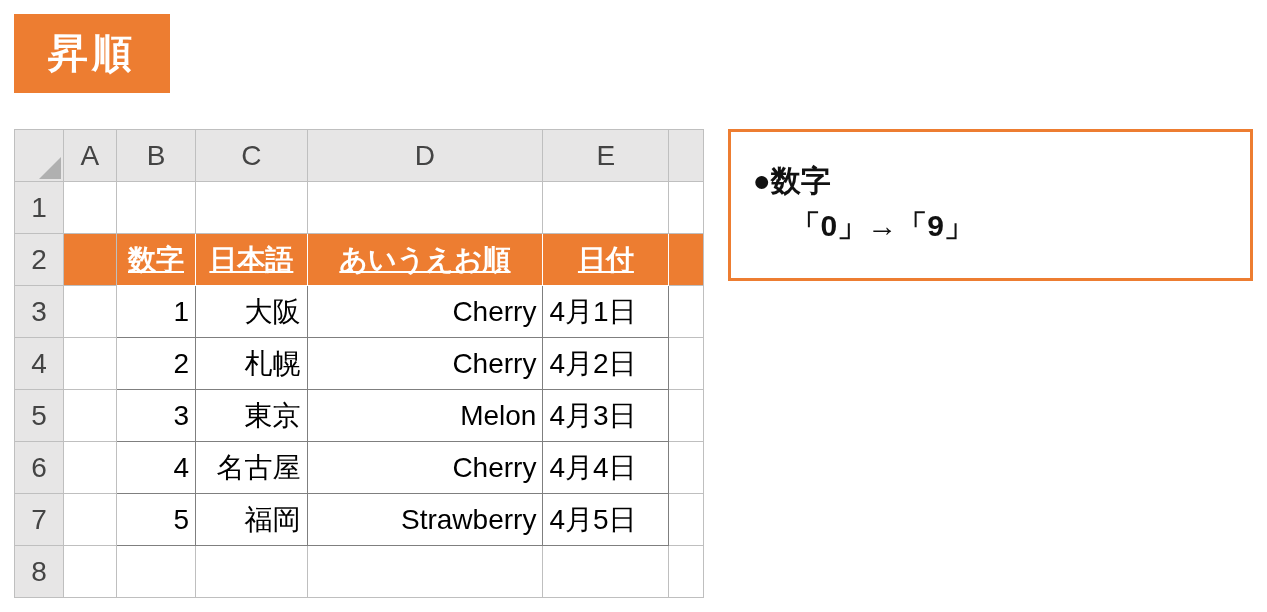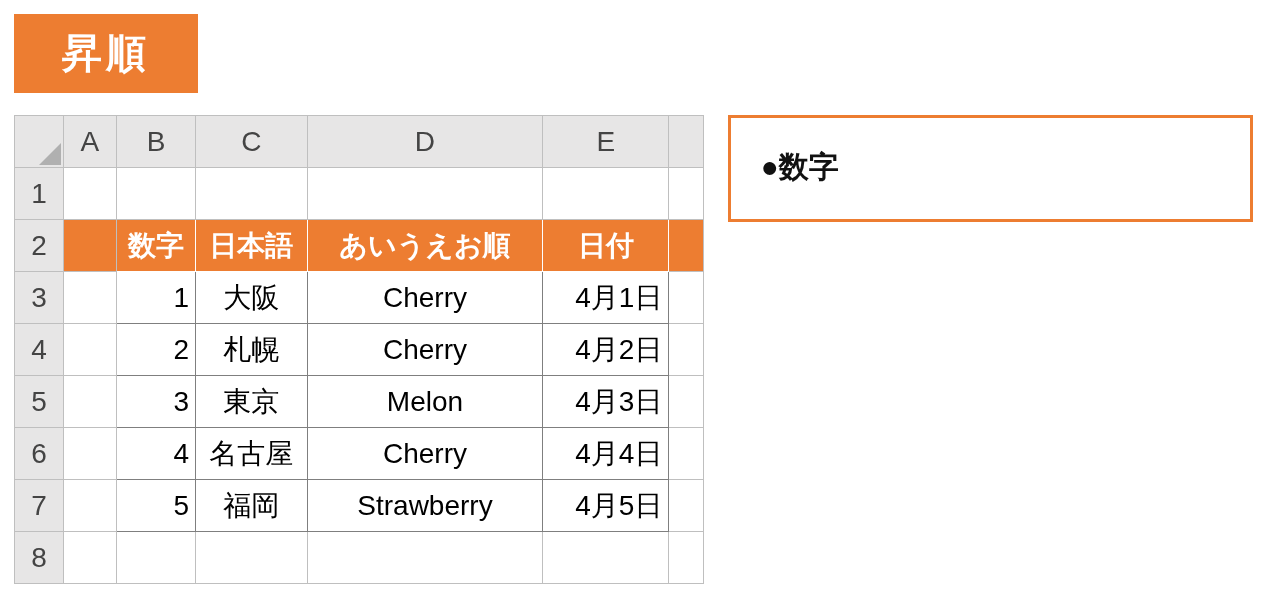--- a/index.html
+++ b/index.html
@@ -9,22 +9,22 @@
     font-family: "Hiragino Sans", "Meiryo", "Yu Gothic", sans-serif;
     background: #ffffff;
     width: 1267px;
   }
   .title-badge {
     display: inline-block;
     background: #ed7d31;
     color: #ffffff;
     font-size: 40px;
     font-weight: 700;
-    padding: 12px 48px;
-    margin-bottom: 22px;
+    padding: 12px 34px;
+    margin-bottom: 36px;
     letter-spacing: 4px;
   }
   .content-row {
     display: flex;
     gap: 24px;
     align-items: flex-start;
   }
   .spreadsheet {
     border: 1px solid #bfbfbf;
     border-collapse: collapse;
@@ -64,47 +64,48 @@
   .colC { width: 118px; }
   .colD { width: 244px; }
   .colE { width: 134px; }
   .colF { width: 36px; }
   .data-header td {
     background: #ed7d31;
     color: #ffffff;
     text-align: center;
     font-weight: 700;
     border: 1px solid #ffffff;
+    text-decoration: underline;
   }
   .data-header td:first-child,
   .data-row td:first-child {
     background: #ffffff;
     border: 1px solid #bfbfbf;
   }
   .data-row td {
     border: 1px solid #7f7f7f;
     padding: 0 6px;
   }
   .num { text-align: right; }
-  .txt { text-align: center; }
-  .date { text-align: right; }
+  .txt { text-align: right; }
+  .date { text-align: left; }
   .empty-a, .empty-f {
     background: #ffffff;
     border: 1px solid #bfbfbf !important;
   }
 
   .rules-box {
     border: 3px solid #ed7d31;
     padding: 12px 22px 16px 22px;
     width: 550px;
     font-weight: 700;
     font-family: "Yu Gothic", "Klee", "Hiragino Maru Gothic ProN", sans-serif;
   }
   .rule-item {
-    margin: 14px 8px;
+    margin: 14px 0;
     font-size: 30px;
     line-height: 1.5;
     color: #111;
   }
   .rule-sub {
     padding-left: 38px;
     display: block;
   }
 </style>
 </head>
@@ -212,20 +213,21 @@
       <td></td>
       <td></td>
       <td class="empty-f"></td>
     </tr>
   </tbody>
     </table>
 
   <div class="rules-box">
     <div class="rule-item">
       <span>●数字</span>
+      <span class="rule-sub">「0」→「9」</span>
     </div>
     <div class="rule-item">
     </div>
   </div>
 
 </div>
 
 
 
 

